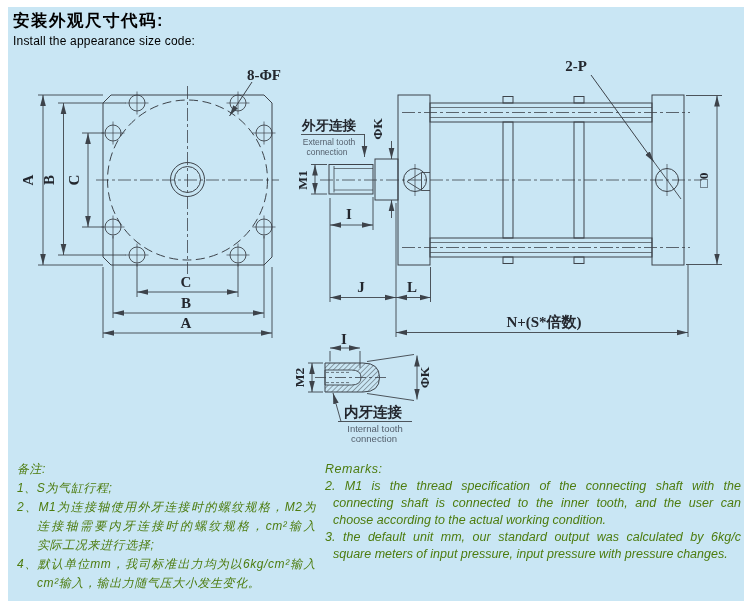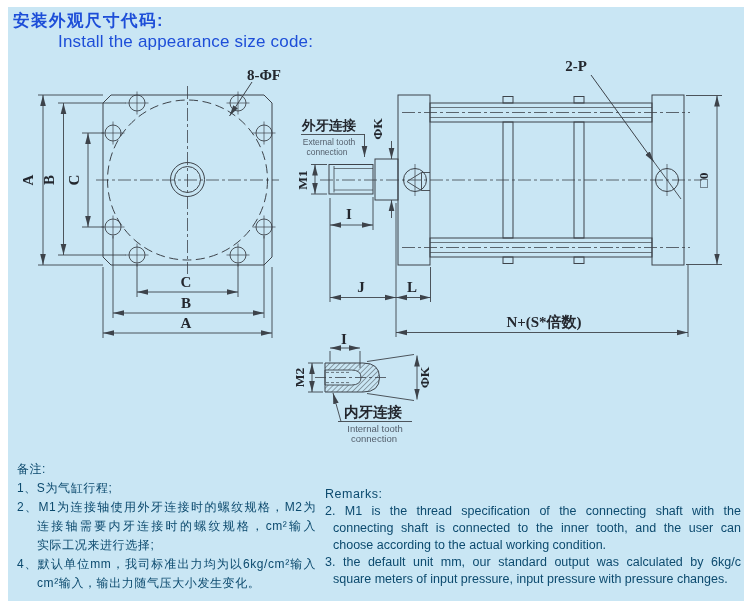--- a/index.html
+++ b/index.html
@@ -2,32 +2,32 @@
 <html><head>
 <meta charset="utf-8">
 <style>
   html,body{margin:0;padding:0;}
   body{
     width:750px;height:614px;position:relative;background:#ffffff;
     font-family:"Liberation Sans","DejaVu Sans",sans-serif;
     -webkit-font-smoothing:antialiased;overflow:hidden;
   }
   .panel{position:absolute;left:8px;top:7px;width:736px;height:594px;background:#c9e6f4;}
-  .title{position:absolute;left:13px;top:10px;color:#1d4ed8;}
+  .title{position:absolute;left:13px;top:10px;color:#000000;}
   .title .zh{font-size:16.5px;font-weight:600;letter-spacing:1.5px;line-height:21px;}
-  .title .en{font-size:17px;font-weight:500;letter-spacing:.2px;line-height:21px;margin-left:45px;}
+  .title .en{font-size:12px;font-weight:500;letter-spacing:.2px;line-height:21px;}
   svg{position:absolute;left:0;top:0;}
   svg text{fill:#23272e;}
   .dimtxt{font-family:"Liberation Serif","DejaVu Serif",serif;font-size:15px;font-weight:600;}
   .dimtxt-sm{font-family:"Liberation Serif","DejaVu Serif",serif;font-size:13.5px;font-weight:600;}
   .cjklabel{font-family:"Liberation Sans","DejaVu Sans",sans-serif;font-size:13.5px;font-weight:700;}
   .sublabel{font-family:"Liberation Sans","DejaVu Sans",sans-serif;font-size:8.5px;font-weight:400;fill:#55616e;}
-  .remarks{position:absolute;font-size:12px;color:#0c4a6e;}
+  .remarks{position:absolute;font-size:12px;color:#4d7c0f;font-style:italic;}
   .remarks-zh{left:17px;top:460px;width:299px;line-height:19px;letter-spacing:.6px;}
-  .remarks-en{left:325px;top:486px;width:416px;line-height:17px;font-size:12.5px;}
+  .remarks-en{left:325px;top:461px;width:416px;line-height:17px;font-size:12.5px;}
   .r-line{white-space:normal;}
   .indent{padding-left:20px;}
   .indent-en{padding-left:8px;}
   .just{text-align:justify;text-align-last:justify;}
   .hdr{letter-spacing:.5px;}
 </style>
 </head>
 <body>
 
 <div class="panel"></div>

